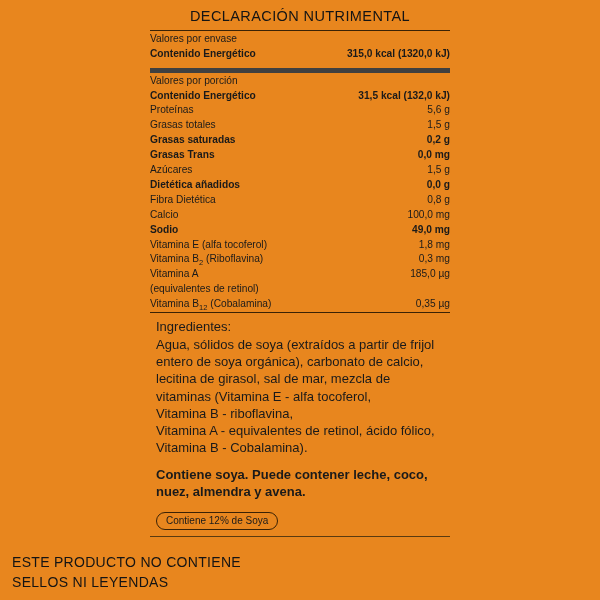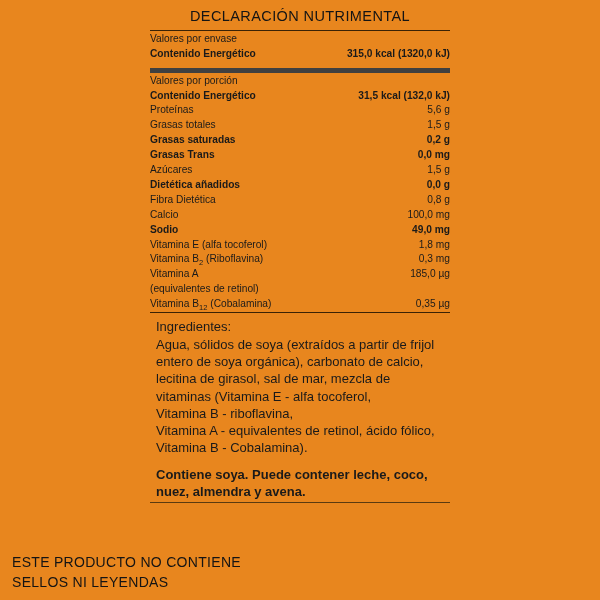--- a/index.html
+++ b/index.html
@@ -206,20 +206,23 @@
 entero de soya orgánica), carbonato de calcio,
 lecitina de girasol, sal de mar, mezcla de
 vitaminas (Vitamina E - alfa tocoferol,
 Vitamina B  - riboflavina,
 Vitamina A - equivalentes de retinol, ácido fólico,
 Vitamina B   - Cobalamina).</div>
     <div class="contiene-soya">Contiene soya. Puede contener leche, coco,
 nuez, almendra y avena.</div>
   </div>
 
+  <div class="pill-wrap">
+    <span class="pill">Contiene 12% de Soya</span>
+  </div>
 
   <div class="rule rule-thin"></div>
 </div>
 
 <div class="footer">
   <div>ESTE PRODUCTO NO CONTIENE
 SELLOS NI LEYENDAS</div>
 </div>
 
 </body></html>

